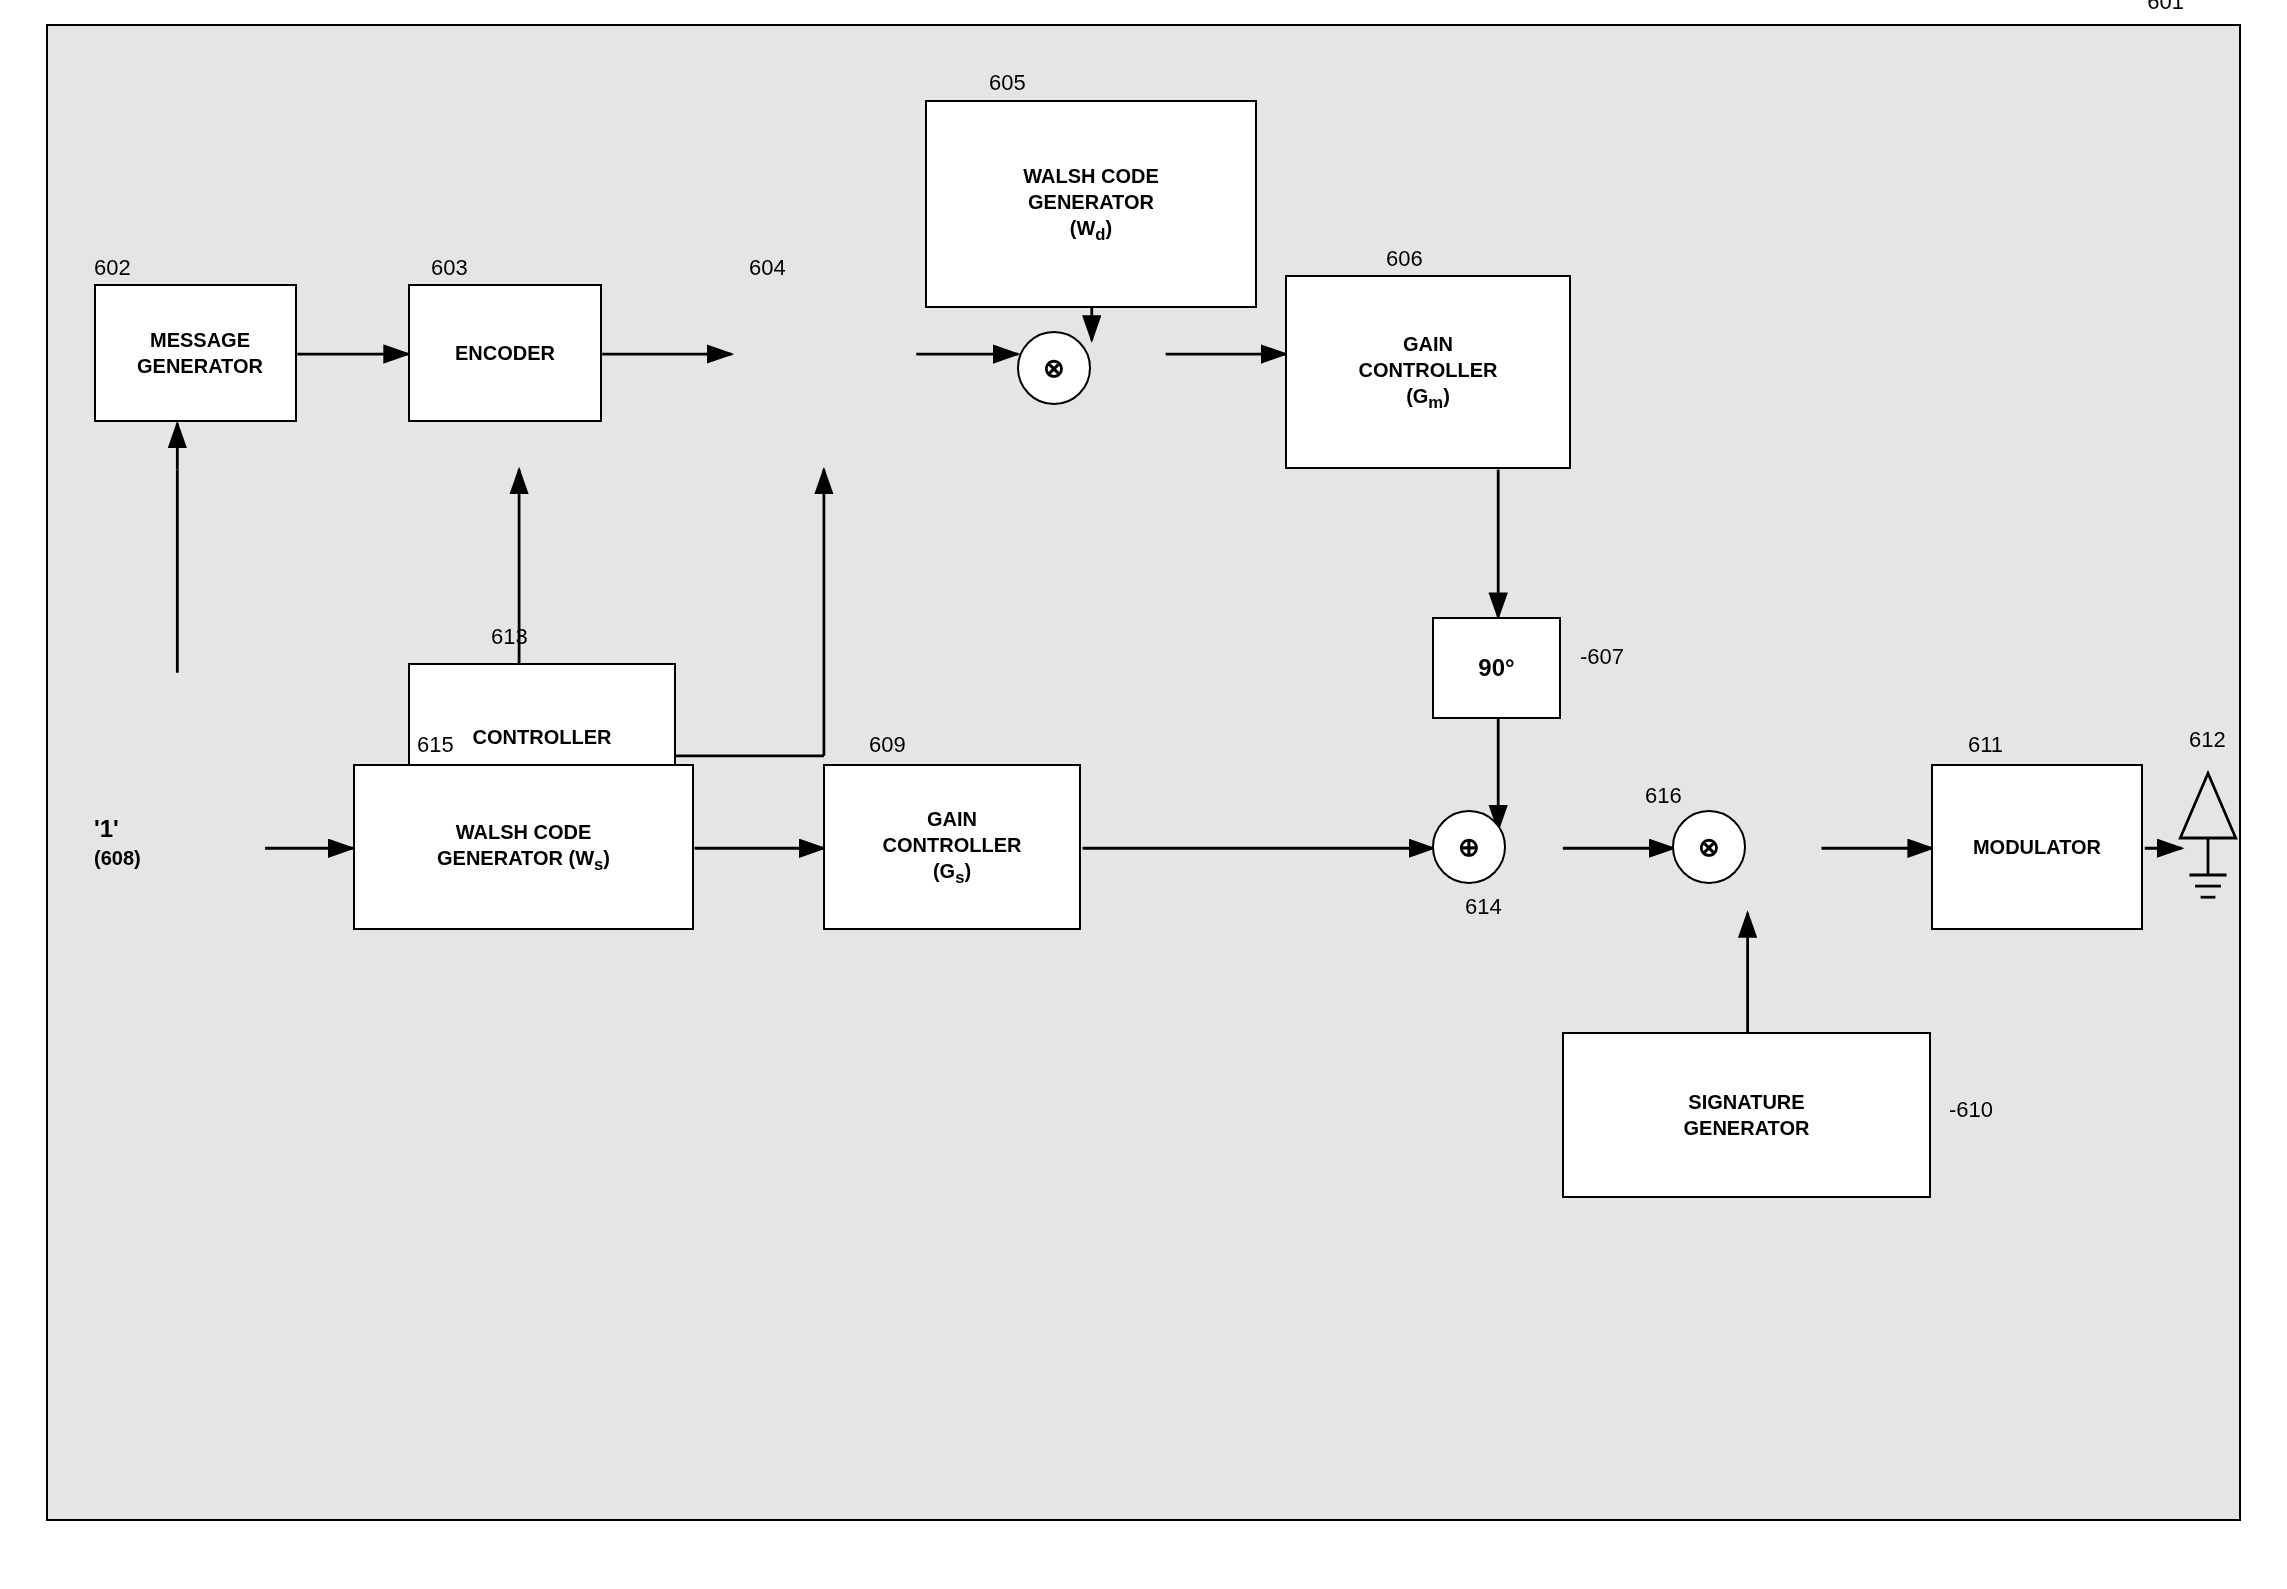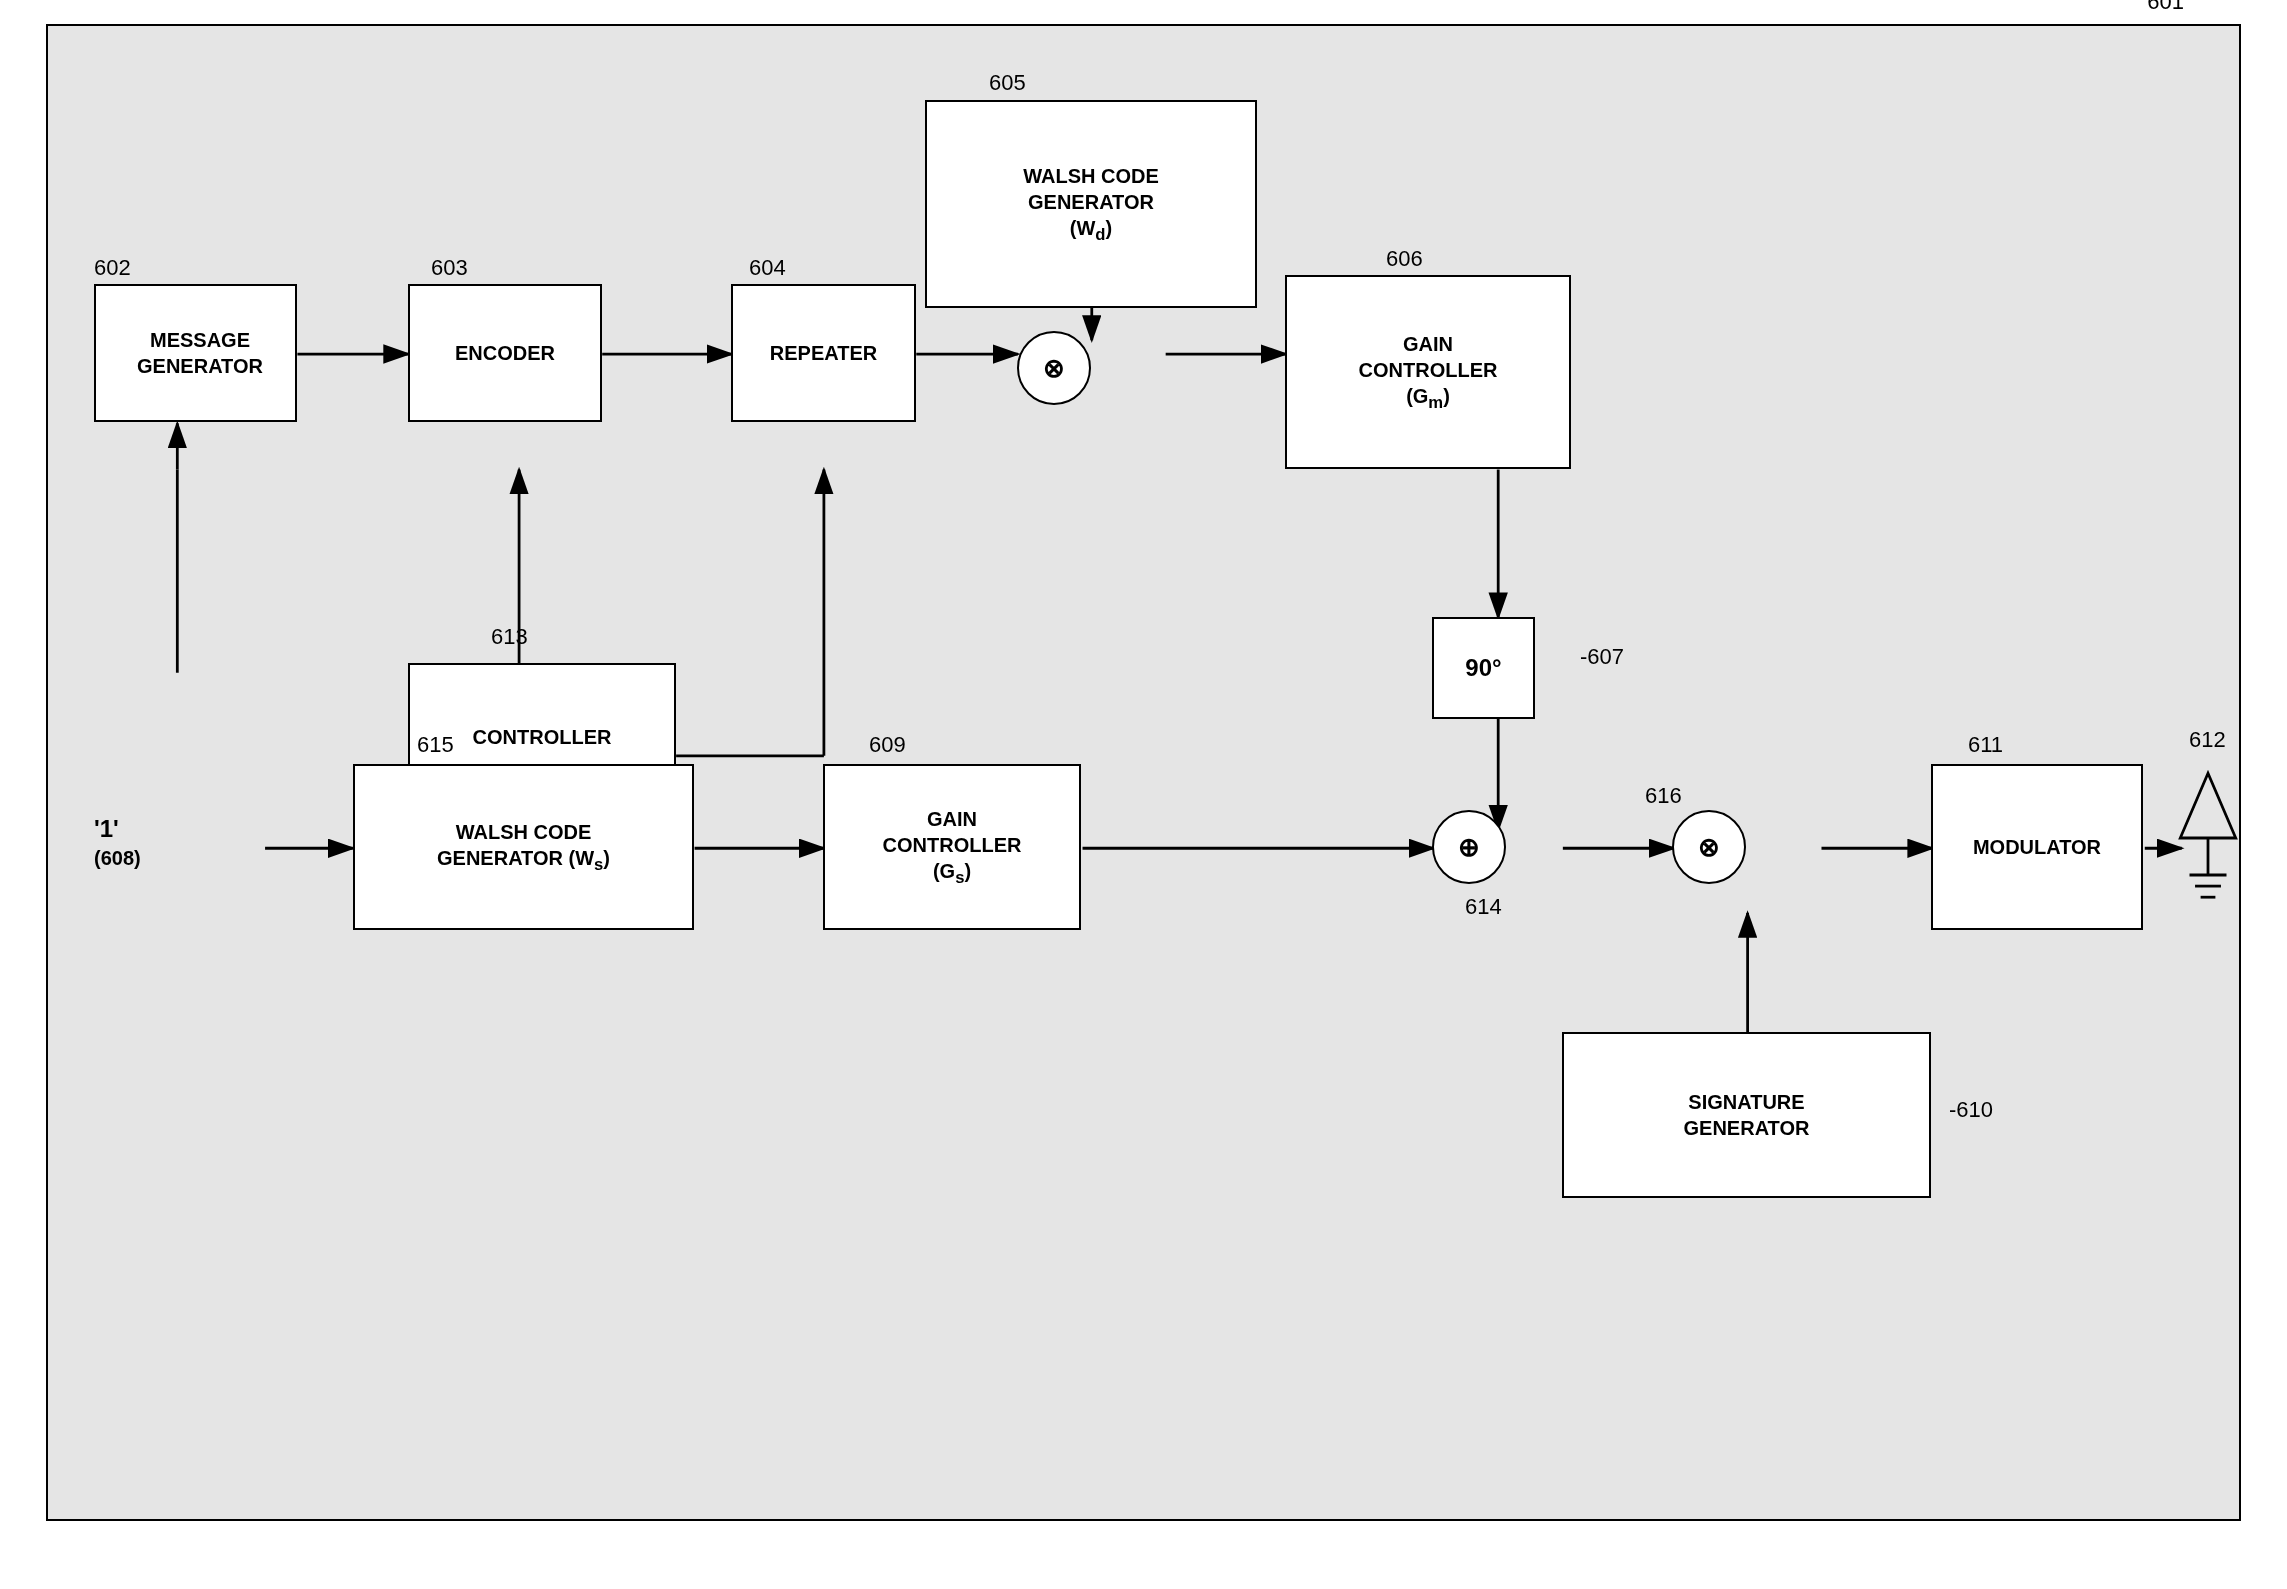--- a/index.html
+++ b/index.html
@@ -124,40 +124,37 @@
   <div class="block" style="left: 46px; top: 258px; width: 203px; height: 138px; padding-left: 9px;">
     <span>MESSAGE<br>GENERATOR</span>
   </div>
   <span class="label-ref" style="left: 46px; top: 229px;">602</span>
 
   <div class="block" style="left: 360px; top: 258px; width: 194px; height: 138px; text-align: right;">
     <span>ENCODER</span>
   </div>
   <span class="label-ref" style="left: 383px; top: 229px;">603</span>
 
-  <div class="block" style="left: 683px; top: 258px; width: 185px; height: 138px;">
-    <span>REPEATER</span>
-  </div>
   <span class="label-ref" style="left: 701px; top: 229px;">604</span>
 
   <div class="block" style="left: 877px; top: 74px; width: 332px; height: 208px;">
     <span>WALSH CODE<br>GENERATOR<br>(W<sub>d</sub>)</span>
   </div>
   <span class="label-ref" style="left: 941px; top: 44px;">605</span>
 
   <div class="circle-block" style="left: 969px; top: 305px; width: 74px; height: 74px;">
     <span>⊗</span>
   </div>
 
   <div class="block" style="left: 1237px; top: 249px; width: 286px; height: 194px;">
     <span>GAIN<br>CONTROLLER<br>(G<sub>m</sub>)</span>
   </div>
   <span class="label-ref" style="left: 1338px; top: 220px;">606</span>
 
-  <div class="small-block" style="left: 1384px; top: 591px; width: 103px; height: 102px;">
+  <div class="small-block" style="left: 1384px; top: 591px; width: 129px; height: 102px;">
     <span>90°</span>
   </div>
   <span class="label-ref" style="left: 1532px; top: 618px;">-607</span>
 
   <div class="block" style="left: 360px; top: 637px; width: 268px; height: 148px;">
     <span>CONTROLLER</span>
   </div>
   <span class="label-ref" style="left: 443px; top: 598px;">613</span>
 
   <div style="position:absolute; left: 46px; top: 789px; font-size: 24px; font-weight: bold;">

